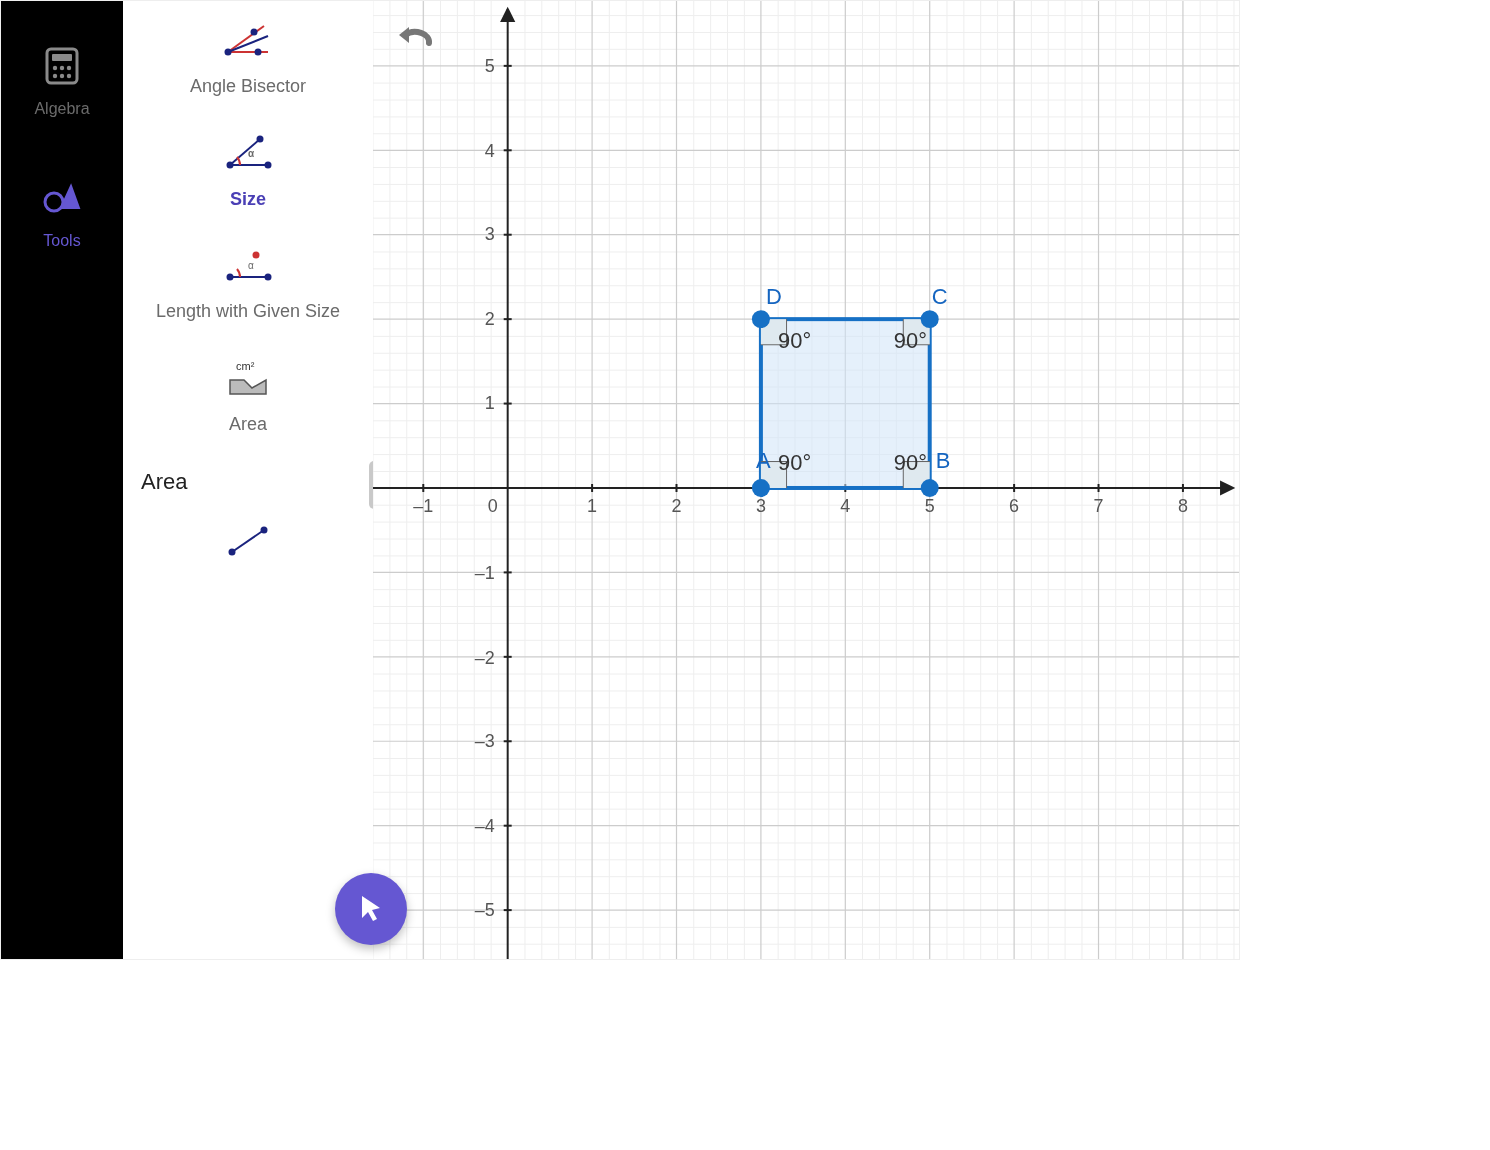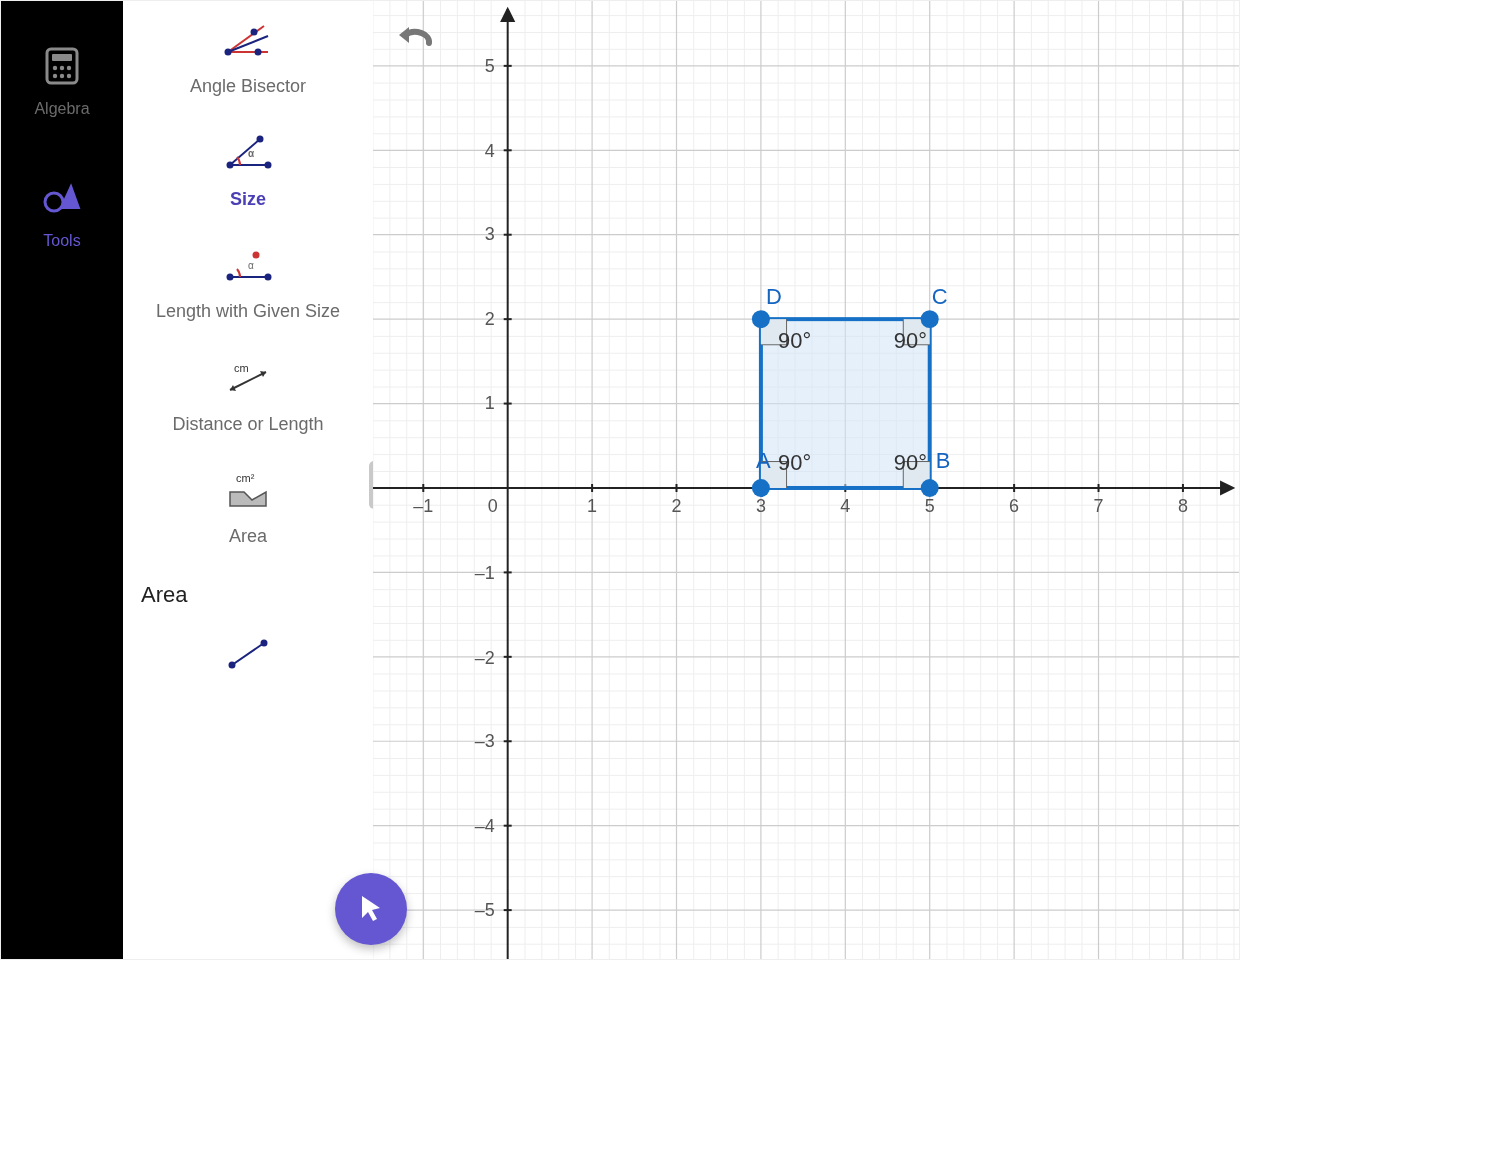--- a/index.html
+++ b/index.html
@@ -199,31 +199,20 @@
           <path d="M16 30 A12 12 0 0 0 13 22" fill="none" stroke="#c33" stroke-width="2"></path>
           <circle cx="6" cy="30" r="3.5" fill="#1a237e"></circle>
           <circle cx="44" cy="30" r="3.5" fill="#1a237e"></circle>
           <circle cx="32" cy="8" r="3.5" fill="#c33"></circle>
           <text x="24" y="22" font-size="10" fill="#666">α</text>
         </svg>
       </span>
       <span class="tool-label">Length with Given Size</span>
     </div>
 
-    <div class="tool-item">
-      <span class="icon-box">
-        <svg width="48" height="38" viewBox="0 0 48 38">
-          <text x="10" y="12" font-size="11" fill="#333">cm</text>
-          <line x1="6" y1="30" x2="42" y2="12" stroke="#333" stroke-width="2"></line>
-          <path d="M42 12 L36 11 L39 17 Z" fill="#333"></path>
-          <path d="M6 30 L12 31 L9 25 Z" fill="#333"></path>
-        </svg>
-      </span>
-      <span class="tool-label">Distance or Length</span>
-    </div>
 
     <div class="tool-item">
       <span class="icon-box">
         <svg width="48" height="42" viewBox="0 0 48 42">
           <text x="12" y="12" font-size="11" fill="#333">cm²</text>
           <path d="M6 36 L6 22 L20 22 L28 30 L42 22 L42 36 Z" fill="#bbb" stroke="#555" stroke-width="1.5"></path>
         </svg>
       </span>
       <span class="tool-label">Area</span>
     </div>

